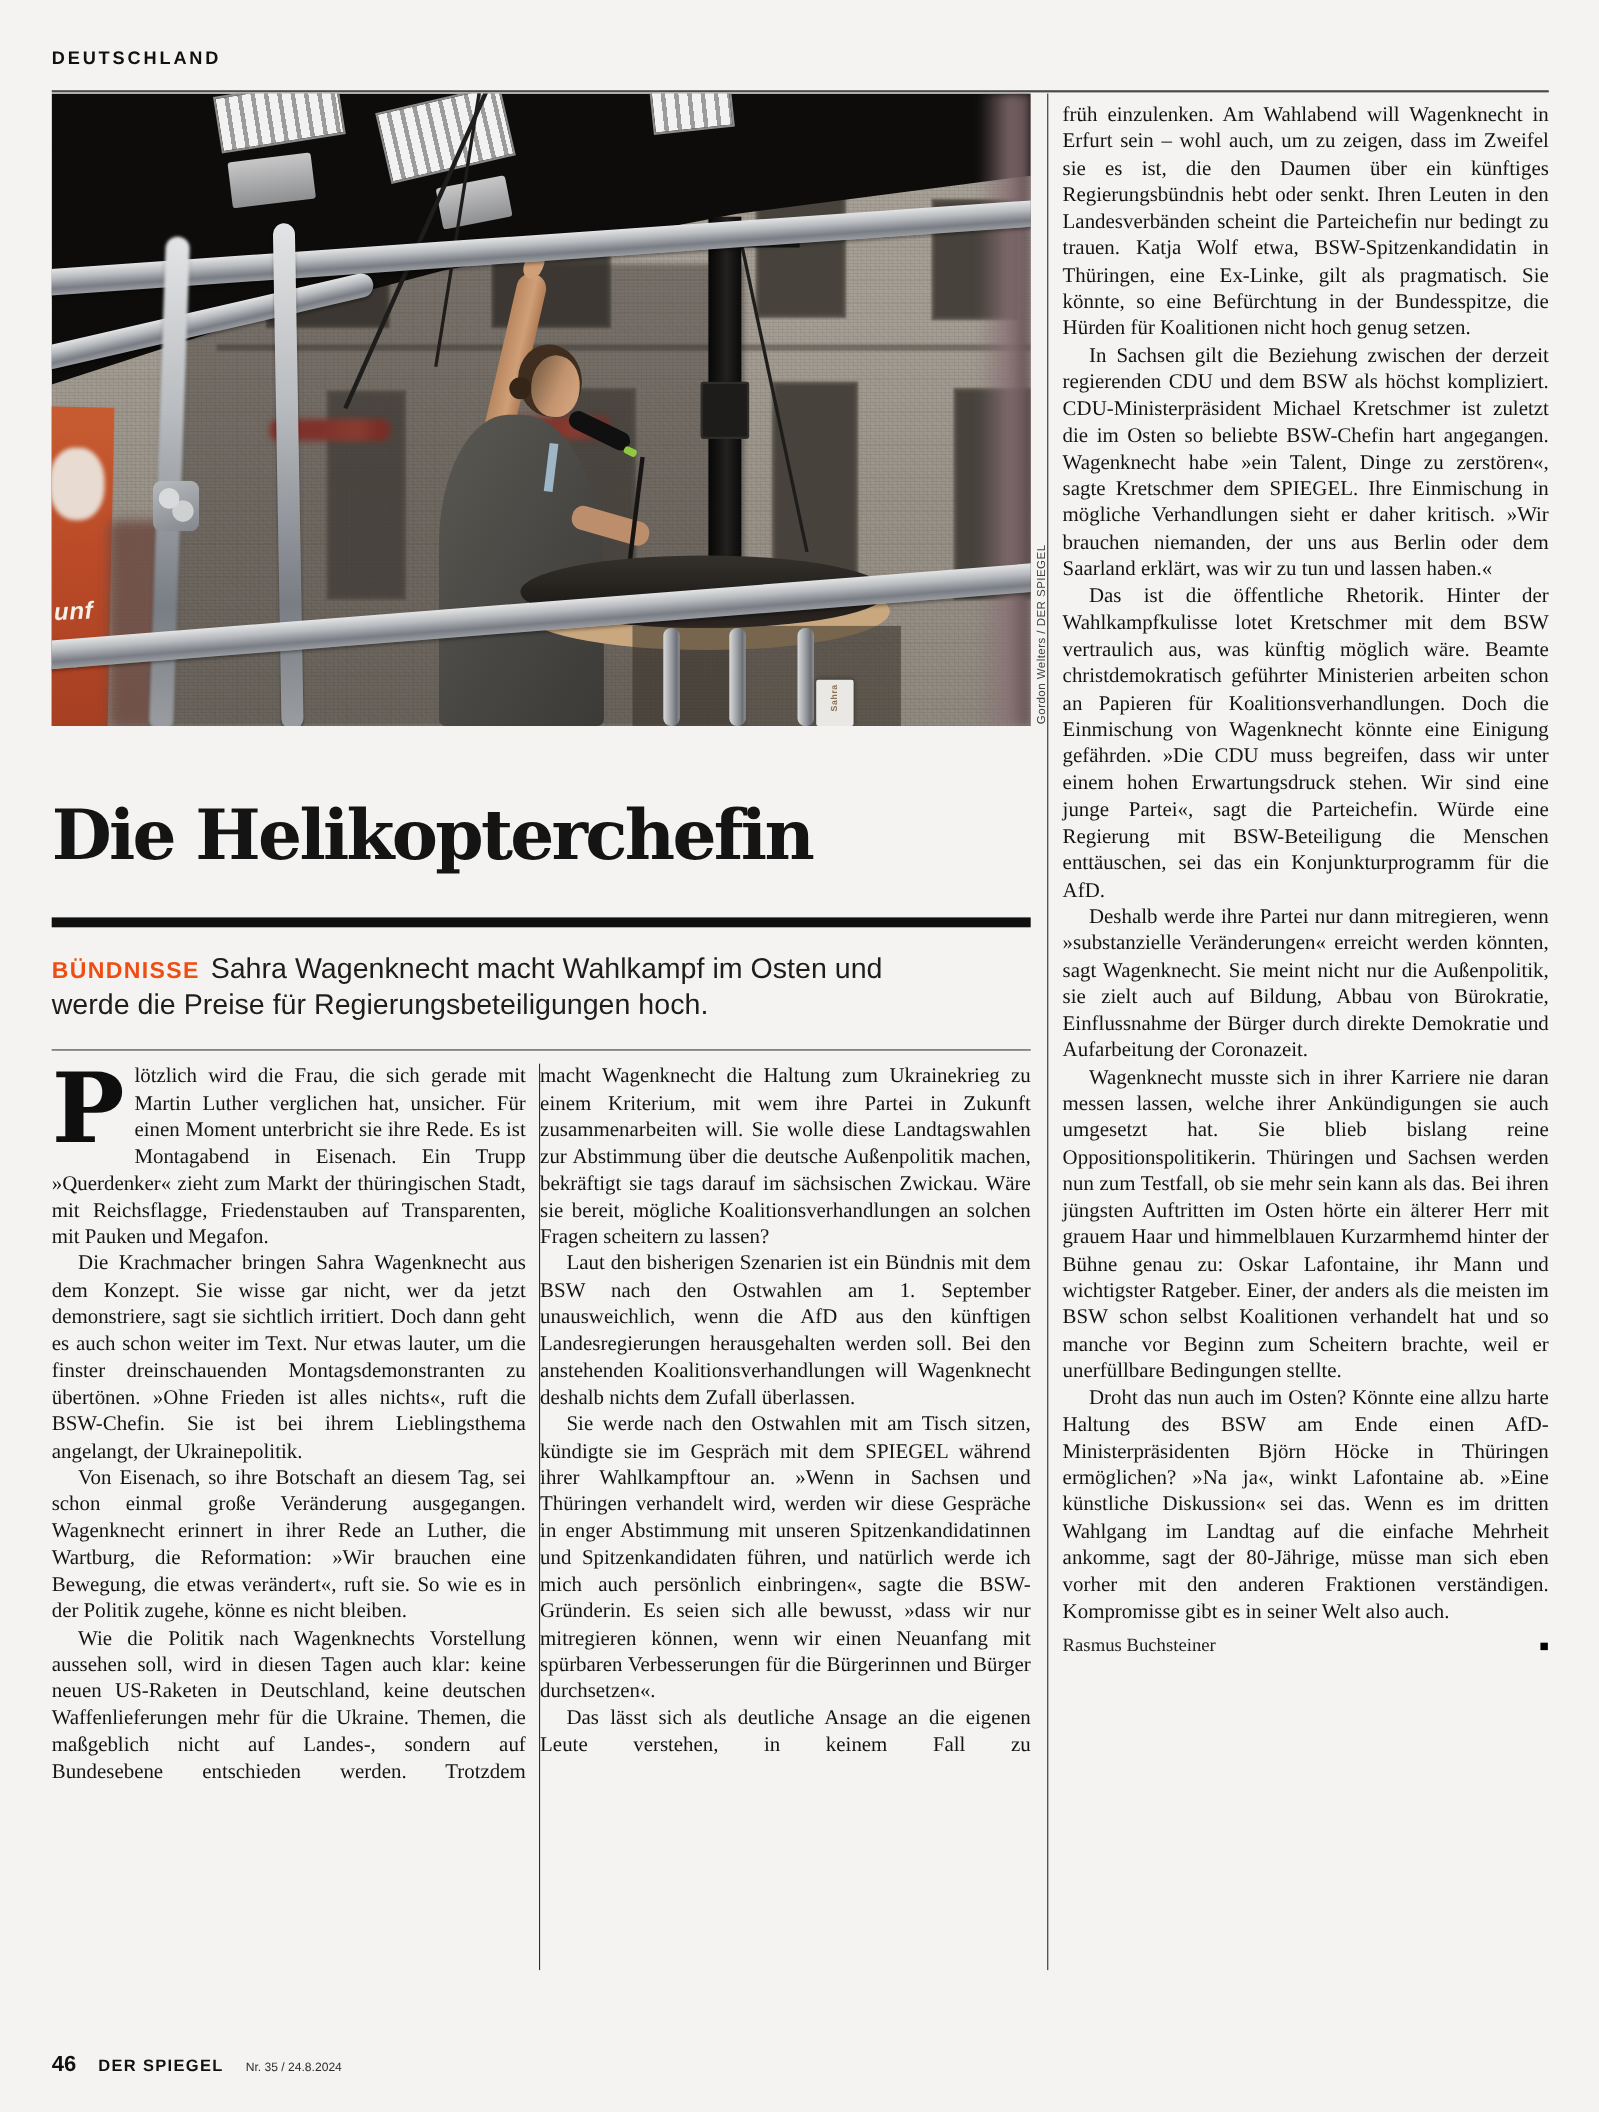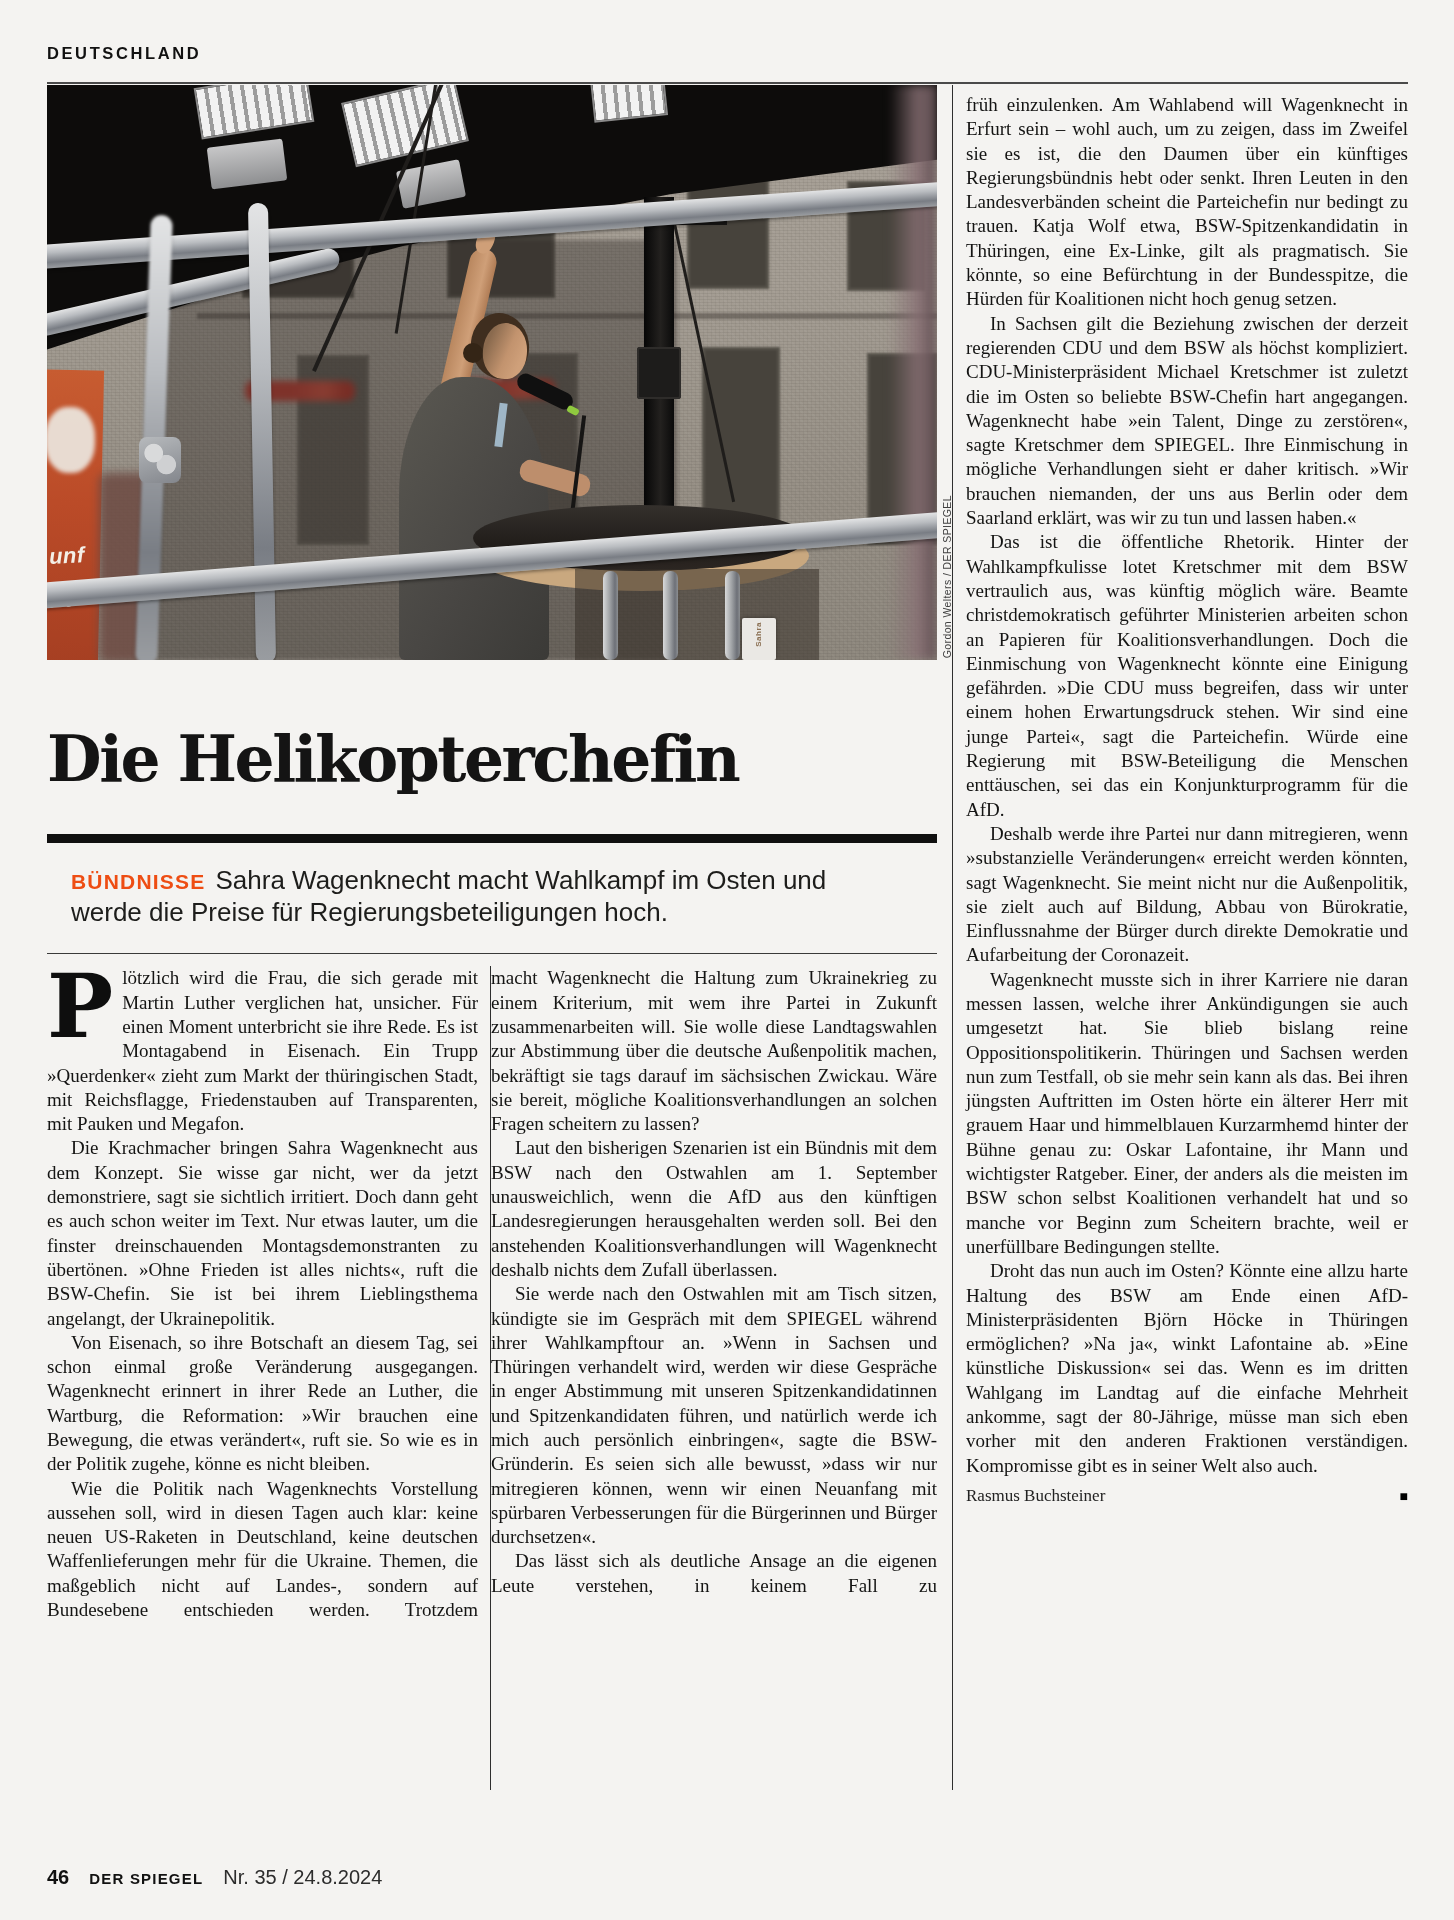--- a/index.html
+++ b/index.html
@@ -109,21 +109,21 @@
   .caption b{font-weight:700;color:#111;}
   .caption .quote{color:#676767;font-weight:400;}
 
   
   .headline{
     margin-top:66px;
     font-family:"DejaVu Serif",serif;font-weight:bold;
     font-size:63px;line-height:1.05;letter-spacing:-2.5px;color:#141414;
   }
   .fat-rule{margin-top:13px;height:9px;background:#101010;width:890px;}
-  .dek{margin-top:22px;font-size:26px;line-height:31px;color:#1d1d1b;margin-left:24px;}
+  .dek{margin-top:22px;font-size:26px;line-height:31px;color:#1d1d1b;}
   .kicker{font-size:21px;font-weight:800;letter-spacing:1.2px;color:#ee4d13;margin-right:10px;}
   .thin-rule{margin-top:25px;height:1px;background:#3a3a3a;width:890px;}
 
   
   .cols{display:flex;margin-top:12px;min-height:824px;align-items:stretch;}
   .col1{width:431px;flex:0 0 431px;}
   .col2{flex:1 1 auto;margin-left:12px;border-left:1px solid #2e2e2e;}
   .col-text{font-family:"Liberation Serif","DejaVu Serif",serif;
     font-size:19px;line-height:24.3px;text-align:justify;color:#141413;
     hyphens:auto;-webkit-hyphens:auto;}
@@ -135,21 +135,21 @@
     font-size:88px;line-height:68px;margin:6px 12px 0 0;color:#0e0e0e;letter-spacing:-3px;
   }
   .byline{margin-top:6px;display:flex;justify-content:space-between;align-items:baseline;
     font-size:17px;color:#222;}
   .end-mark{font-size:14px;color:#000;}
 
   
   .footer{position:absolute;top:1866px;left:47px;display:flex;align-items:baseline;gap:20px;}
   .footer .pageno{font-size:20px;font-weight:800;color:#111;}
   .footer .mag{font-size:15px;font-weight:800;letter-spacing:1.2px;color:#111;}
-  .footer .issue{font-size:20px;color:#2c2c2c;}
+  .footer .issue{font-size:11px;color:#2c2c2c;}
 </style>
 </head>
 <body>
 
 <div class="page">
 
   <div class="section-label">DEUTSCHLAND</div>
   <div class="header-rule"></div>
 
   <div class="main-row">

